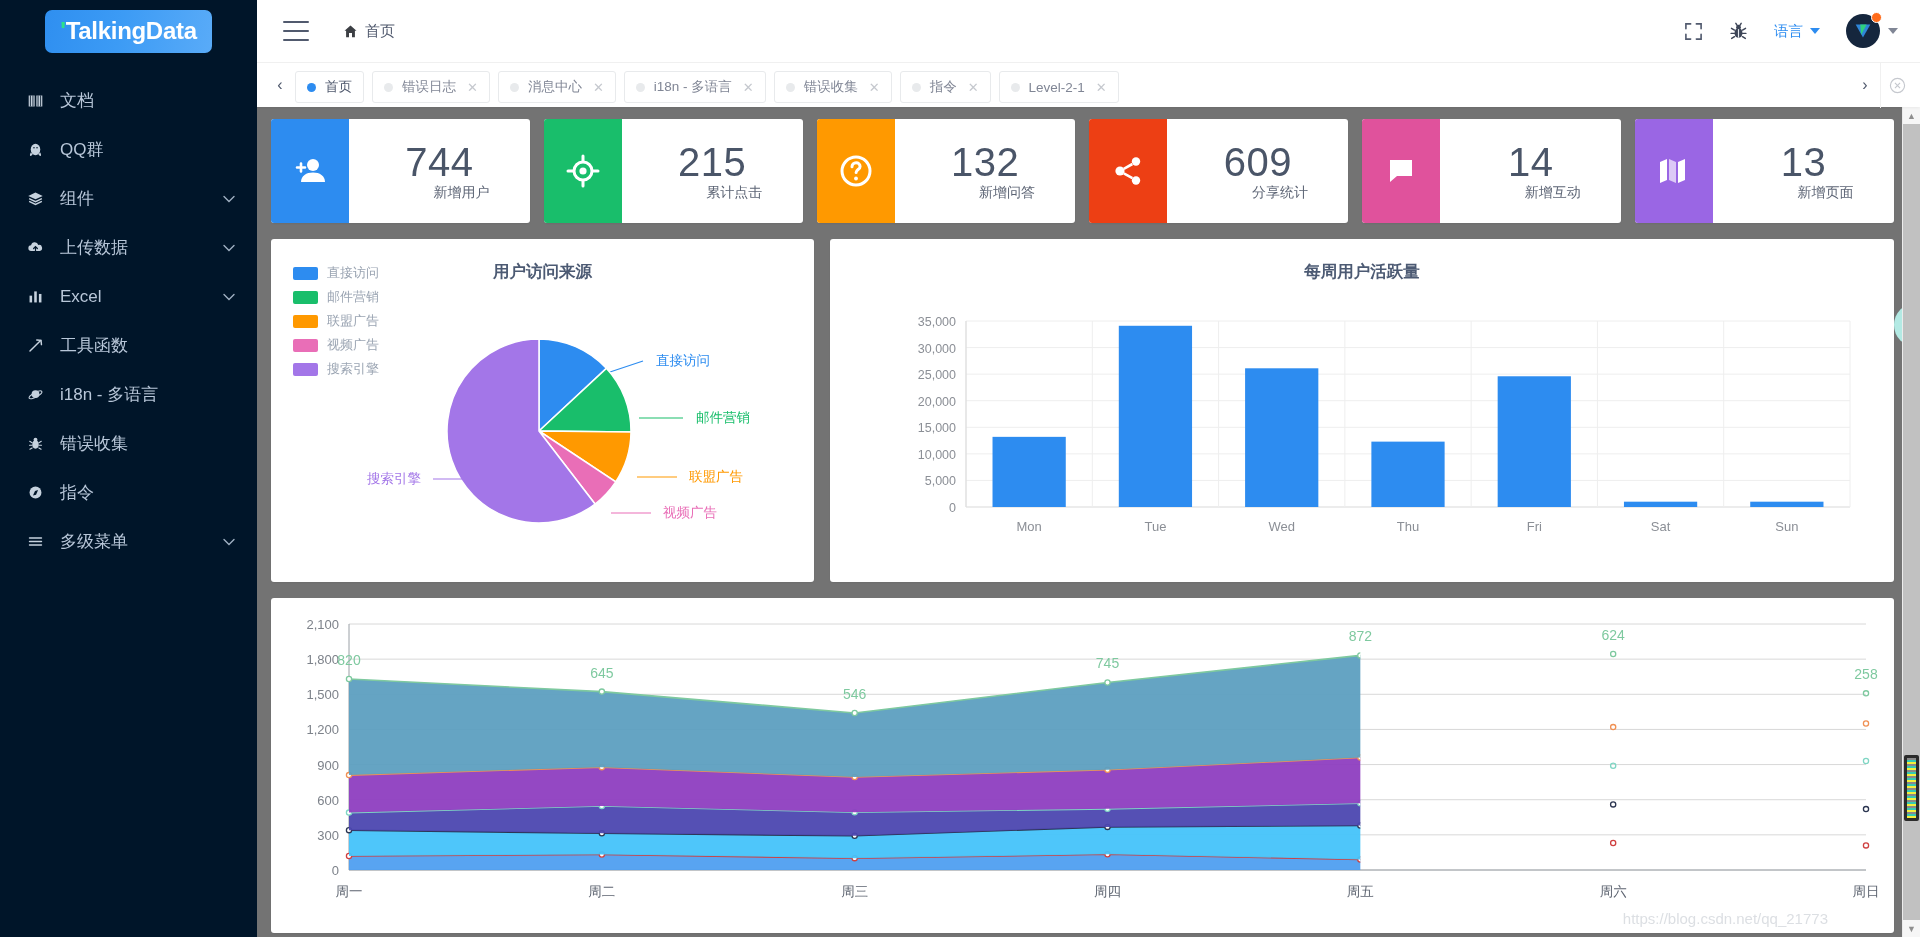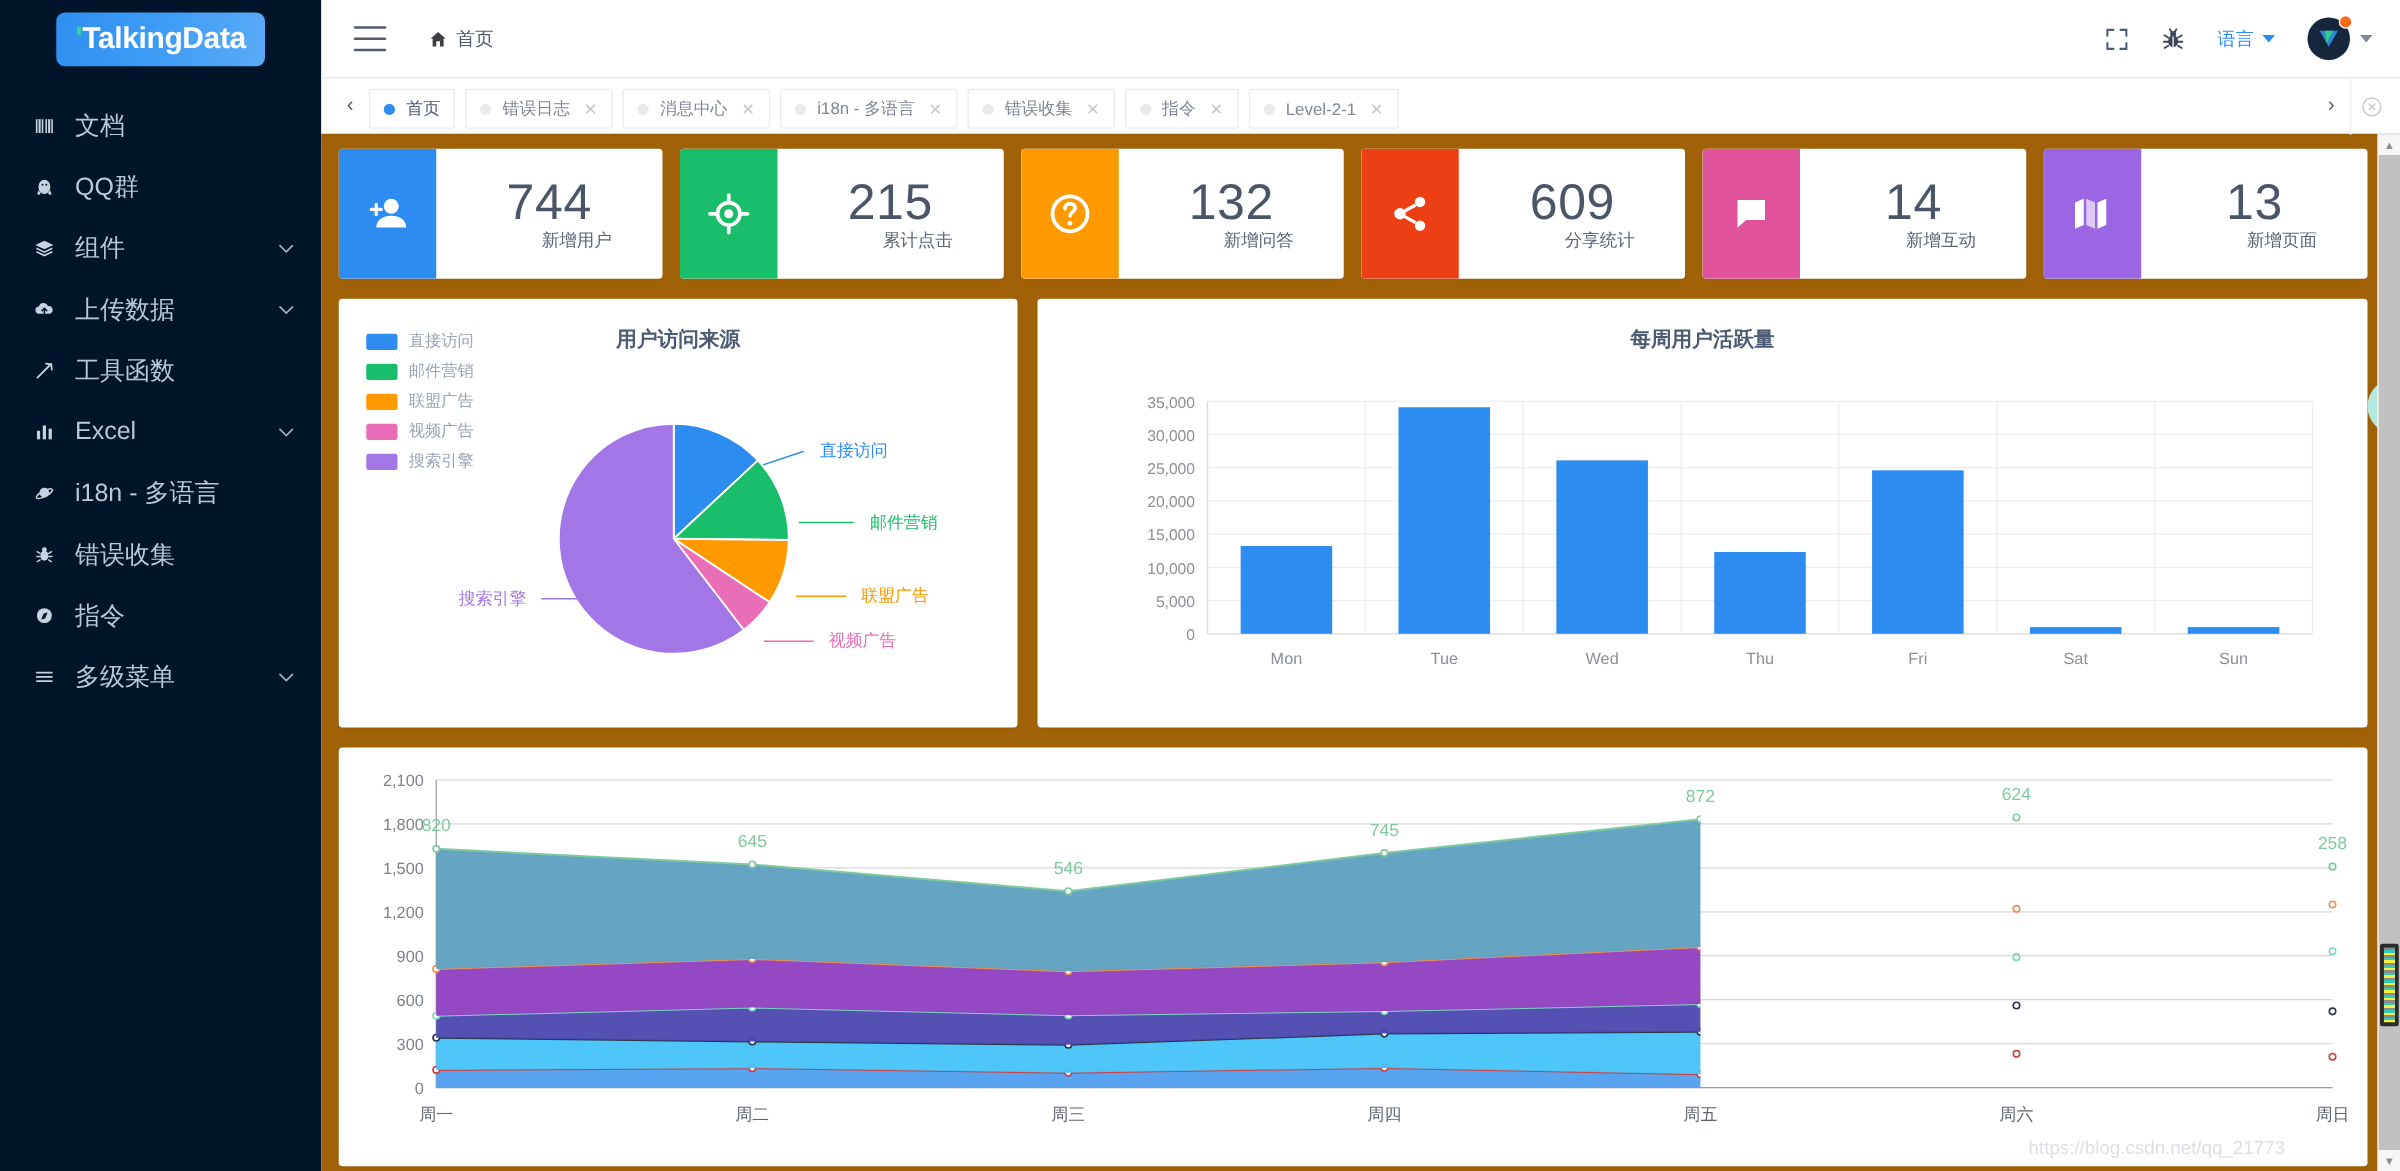--- a/index.html
+++ b/index.html
@@ -22,32 +22,32 @@
     background: linear-gradient(100deg,#2f8ff0 0%,#3c9bf5 45%,#59abf8 100%);
     border-radius: 7px; padding: 7px 15px 8px 15px;
     color: #fff; font-size: 24px; font-weight: bold; letter-spacing: -0.3px;
     position: relative;
   }
   .logo .dot-acc { color: #2de08a; }
   .menu { margin-top: 14px; }
   .menu-item {
     height: 49px; display: flex; align-items: center;
     padding-left: 27px; padding-right: 22px;
-    font-size: 20px; color: #b8c7d9; cursor: pointer; position: relative;
+    font-size: 17px; color: #b8c7d9; cursor: pointer; position: relative;
   }
   .menu-item .mi-icon {
     width: 22px; flex: 0 0 22px; display:inline-flex; align-items:center; justify-content:flex-start;
     margin-right: 11px; color: #c6d2de;
   }
   .menu-item .mi-label { flex: 1 1 auto; white-space: nowrap; }
   .menu-item .mi-arrow { flex: 0 0 auto; color: #9fb0c2; font-size: 11px; }
   .menu-item svg { display:block; }
 
   
-  .main { flex: 1 1 auto; height: 937px; display: flex; flex-direction: column; position: relative; background:#a16207; }
+  .main { flex: 1 1 auto; height: 937px; display: flex; flex-direction: column; position: relative; background:#737373; }
 
   .topbar {
     height: 62px; background: #fff; display: flex; align-items: center;
     padding: 0 0 0 26px; position: relative; z-index: 5;
   }
   .hamburger { width: 26px; height: 20px; display:flex; flex-direction:column; justify-content:space-between; cursor:pointer; }
   .hamburger i { display:block; height:2px; background:#515a6e; border-radius:1px; }
   .crumb { margin-left: 34px; display:flex; align-items:center; font-size:15px; color:#515a6e; }
   .crumb .home-ico { margin-right: 7px; color:#3c3f44; display:flex; }
   .topbar-right { margin-left:auto; display:flex; align-items:center; padding-right: 22px; gap: 26px; }
@@ -183,40 +183,40 @@
           <span class="mi-label">上传数据</span>
           <span class="mi-arrow">
             <svg width="12" height="8" viewBox="0 0 12 8">
               <path d="M1 1.5 6 6.5l5-5" fill="none" stroke="#9fb0c2" stroke-width="1.4" stroke-linecap="round"></path>
             </svg>
           </span>
         </div>
         <div class="menu-item">
           <span class="mi-icon">
             <svg width="17" height="17" viewBox="0 0 20 20">
-              <path d="M3.5 16.5 16 4" stroke="#c6d2de" stroke-width="1.7" stroke-linecap="round"></path>
-              <path d="M11.5 3.5 16.5 4l.5 5" stroke="#c6d2de" stroke-width="1.7" fill="none" stroke-linecap="round"></path>
-            </svg>
-          </span>
-          <span class="mi-label">工具函数</span>
-        </div>
-        <div class="menu-item">
-          <span class="mi-icon">
-            <svg width="17" height="17" viewBox="0 0 20 20">
               <rect x="3" y="9" width="3" height="8" fill="#c6d2de"></rect>
               <rect x="8.5" y="4" width="3" height="13" fill="#c6d2de"></rect>
               <rect x="14" y="7" width="3" height="10" fill="#c6d2de"></rect>
             </svg>
           </span>
           <span class="mi-label">Excel</span>
           <span class="mi-arrow">
             <svg width="12" height="8" viewBox="0 0 12 8">
               <path d="M1 1.5 6 6.5l5-5" fill="none" stroke="#9fb0c2" stroke-width="1.4" stroke-linecap="round"></path>
             </svg>
           </span>
+        </div>
+        <div class="menu-item">
+          <span class="mi-icon">
+            <svg width="17" height="17" viewBox="0 0 20 20">
+              <path d="M3.5 16.5 16 4" stroke="#c6d2de" stroke-width="1.7" stroke-linecap="round"></path>
+              <path d="M11.5 3.5 16.5 4l.5 5" stroke="#c6d2de" stroke-width="1.7" fill="none" stroke-linecap="round"></path>
+            </svg>
+          </span>
+          <span class="mi-label">工具函数</span>
         </div>
         <div class="menu-item">
           <span class="mi-icon">
             <svg width="17" height="17" viewBox="0 0 20 20">
               <circle cx="10" cy="9.5" r="4.6" fill="#c6d2de"></circle>
               <ellipse cx="10" cy="10.5" rx="8.4" ry="2.6" transform="rotate(-28 10 10.5)" fill="none" stroke="#c6d2de" stroke-width="1.3"></ellipse>
             </svg>
           </span>
           <span class="mi-label">i18n - 多语言</span>
         </div>

